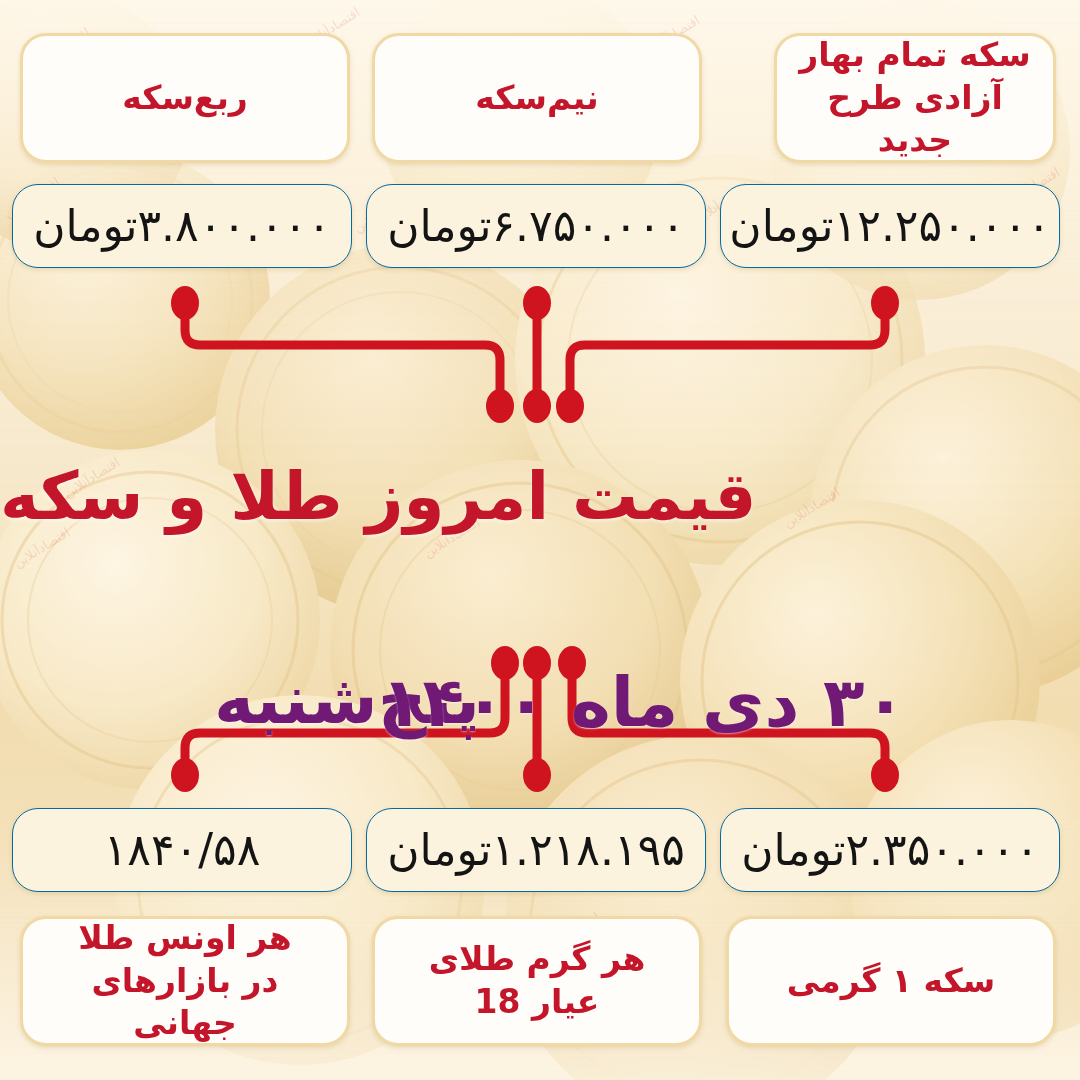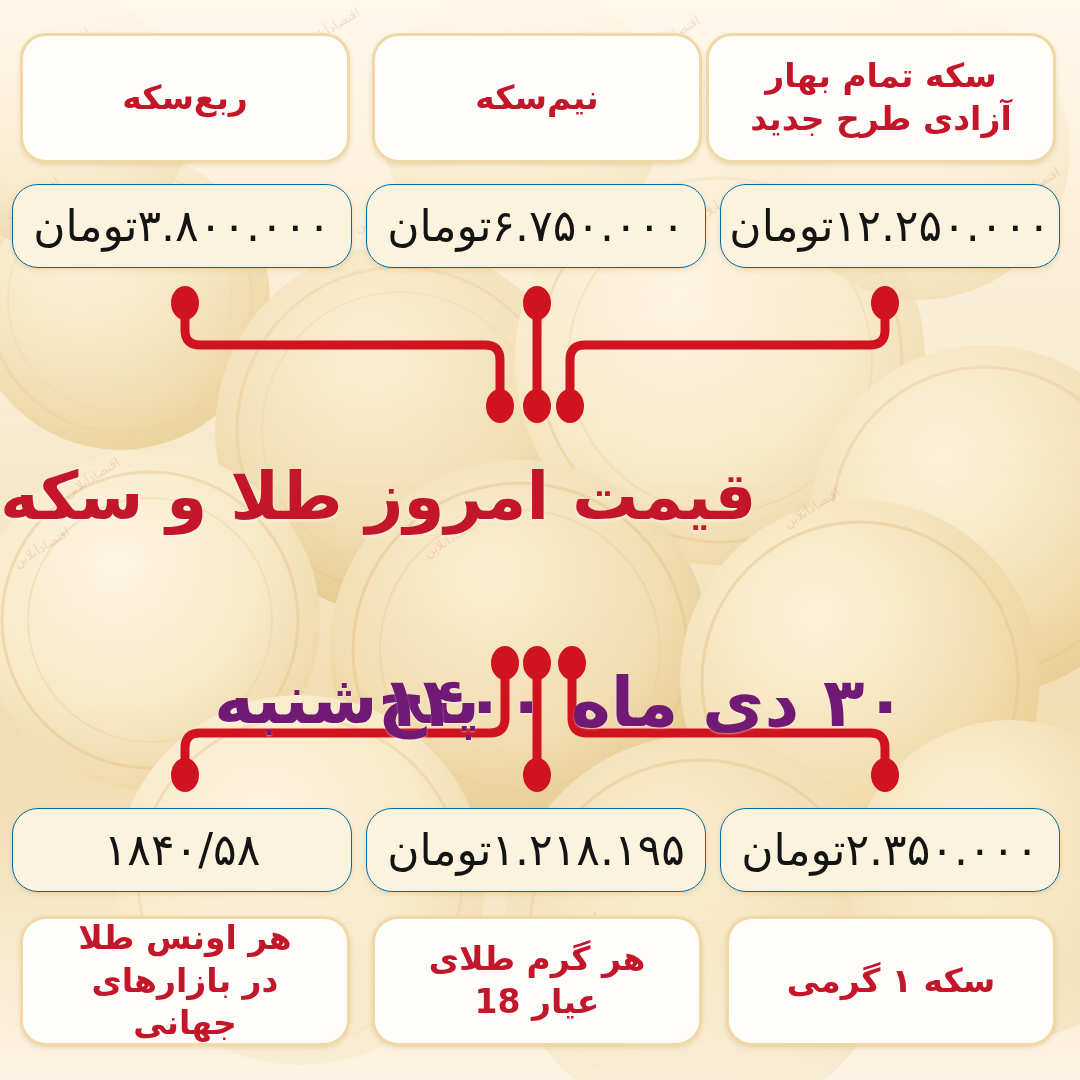--- a/index.html
+++ b/index.html
@@ -169,21 +169,21 @@
 </div>
 
 <div class="card label-card" style="right:730px; top:33px; width:330px; height:130px;">
   <span>ربع‌سکه</span>
 </div>
 
 <div class="card label-card" style="right:378px; top:33px; width:330px; height:130px;border-radius:27px;">
   <span>نیم‌سکه</span>
 </div>
 
-<div class="card label-card" style="right:24px; top:33px; width:350px; height:130px; padding:7px 18px;">
+<div class="card label-card" style="right:24px; top:33px; width:282px; height:130px; padding:7px 18px;">
   <span>سکه تمام بهار آزادی طرح جدید</span>
 </div>
 
 <div class="card price-card" style="right:728px; top:184px; width:340px; height:84px;">
   <span>۳.۸۰۰.۰۰۰تومان</span>
 </div>
 
 <div class="card price-card" style="right:374px; top:184px; width:340px; height:84px;">
   <span>۶.۷۵۰.۰۰۰تومان</span>
 </div>

